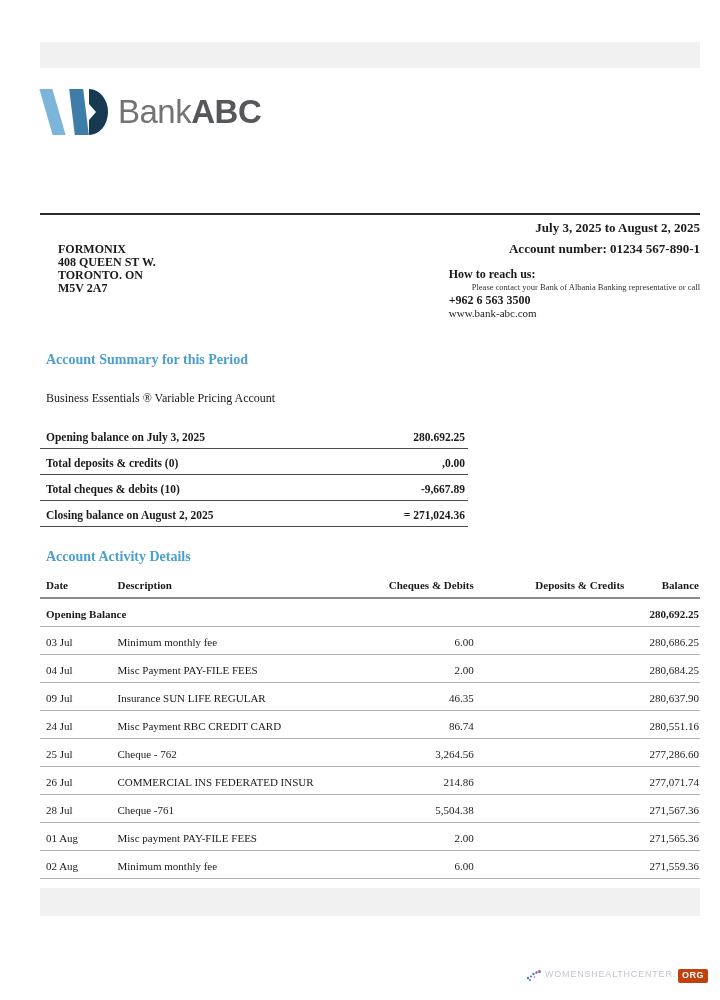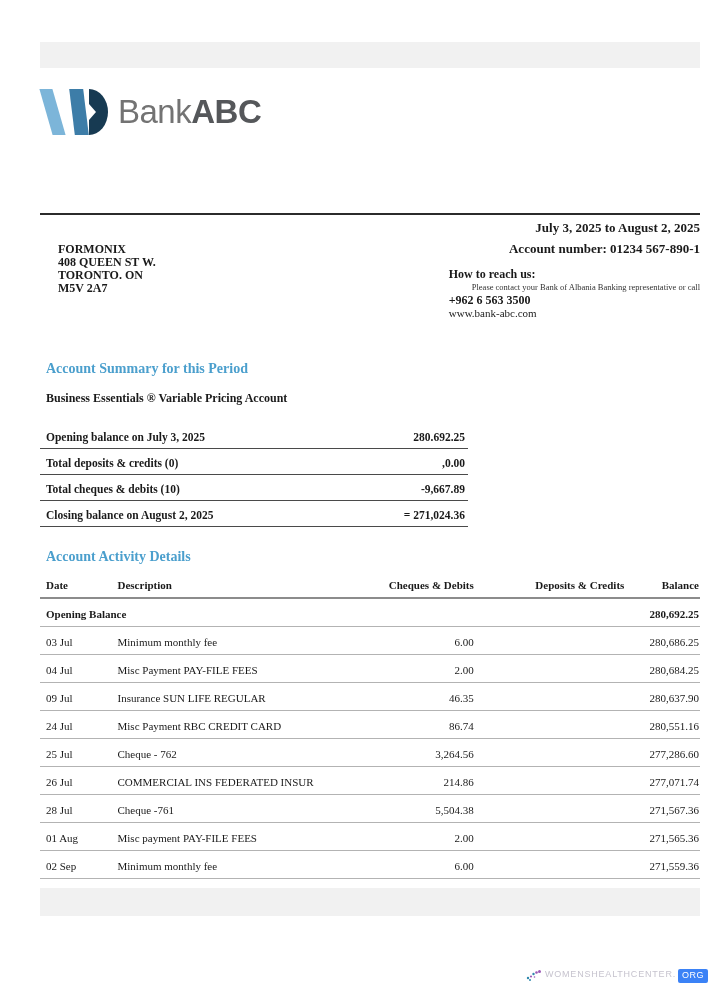--- a/index.html
+++ b/index.html
@@ -36,24 +36,24 @@
 
   .customer { position:absolute; left:58px; top:243px; font-size:12px; font-weight:700; line-height:13px; }
 
   .reach { position:absolute; right:20px; top:268px; text-align:left; line-height:13px; }
   .reach .r-title { font-size:12px; font-weight:700; }
   .reach .r-text { font-size:8.5px; color:#333;padding-left:23px; }
   .reach .r-phone { font-size:12px; font-weight:700; }
   .reach .r-web { font-size:11px; }
 
   .section-heading { position:absolute; left:46px; font-size:14px; font-weight:700; color:#4b9fcd; }
-  .sh-summary { top:361px; }
+  .sh-summary { top:352px; }
   .sh-activity { top:549px; }
 
-  .account-type { position:absolute; left:46px; top:391px; font-size:12px; font-weight:700; }
+  .account-type { position:absolute; left:46px; top:391px; font-size:12px; font-weight:400; }
 
   
   .summary { position:absolute; left:40px; top:423px; width:428px; }
   .sum-row { display:flex; justify-content:space-between; align-items:flex-end;
     padding:8px 3px 5px 6px; border-bottom:1px solid #4a4a4a;
     font-size:11.5px; font-weight:700; }
 
   
   .activity { position:absolute; left:40px; top:575px; width:660px; border-collapse:collapse; font-size:11px; }
   .activity th { font-weight:700; padding:4px 0 6px 0; border-bottom:2px solid #8c8c8c; }
@@ -62,21 +62,21 @@
   .activity .c-desc   { width:260px; text-align:left;  padding-left:2px; }
   .activity .c-debit  { width:121px; text-align:right; }
   .activity .c-credit { width:161px; text-align:right; }
   .activity .c-bal    { width:78px;  text-align:right; padding-right:1px; }
   .activity tr.opening td { font-weight:700; }
 
   
   .watermark { position:absolute; right:12px; top:969px; display:flex; 
     font-family:"Liberation Sans", sans-serif; }
   .wm-text { font-size:9px; letter-spacing:0.8px; color:#c6c3ce; margin:0 2px 0 3px; }
-  .wm-badge { font-size:9px; font-weight:400; color:#ffffff; background:#3b82f6;
+  .wm-badge { font-size:9px; font-weight:700; color:#ffffff; background:#c2410c;
     padding:1px 4px 2px 4px; border-radius:2px; letter-spacing:0.5px; }
 </style>
 </head>
 <body>
 
 <div class="page">
 
   <div class="bar top"></div>
 
   <div class="logo">
@@ -199,21 +199,21 @@
           <td class="c-bal">271,567.36</td>
         </tr>
         <tr>
           <td class="c-date">01 Aug</td>
           <td class="c-desc">Misc payment PAY-FILE FEES</td>
           <td class="c-debit">2.00</td>
           <td class="c-credit"></td>
           <td class="c-bal">271,565.36</td>
         </tr>
         <tr>
-          <td class="c-date">02 Sep</td>
+          <td class="c-date">02 Aug</td>
           <td class="c-desc">Minimum monthly fee</td>
           <td class="c-debit">6.00</td>
           <td class="c-credit"></td>
           <td class="c-bal">271,559.36</td>
         </tr>
       </tbody>
   </table>
 
   <div class="bar bottom"></div>
 

